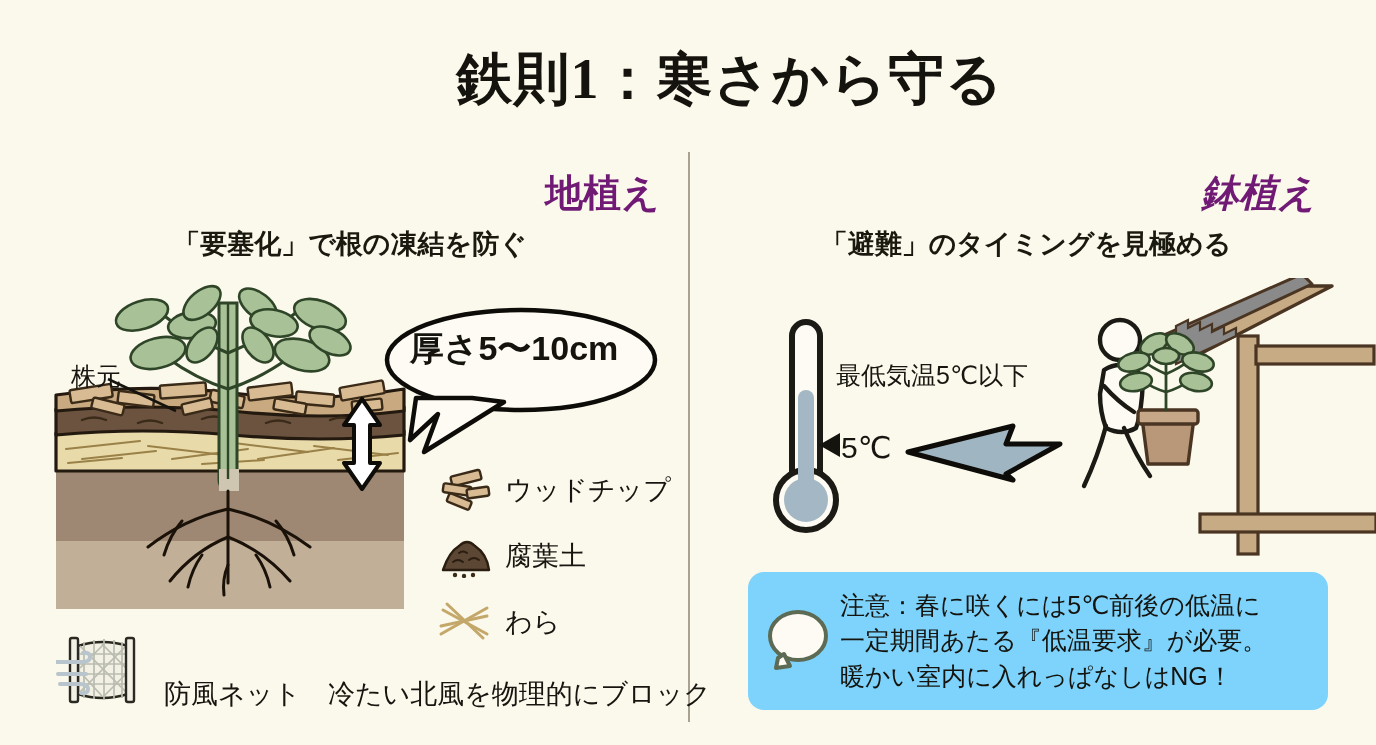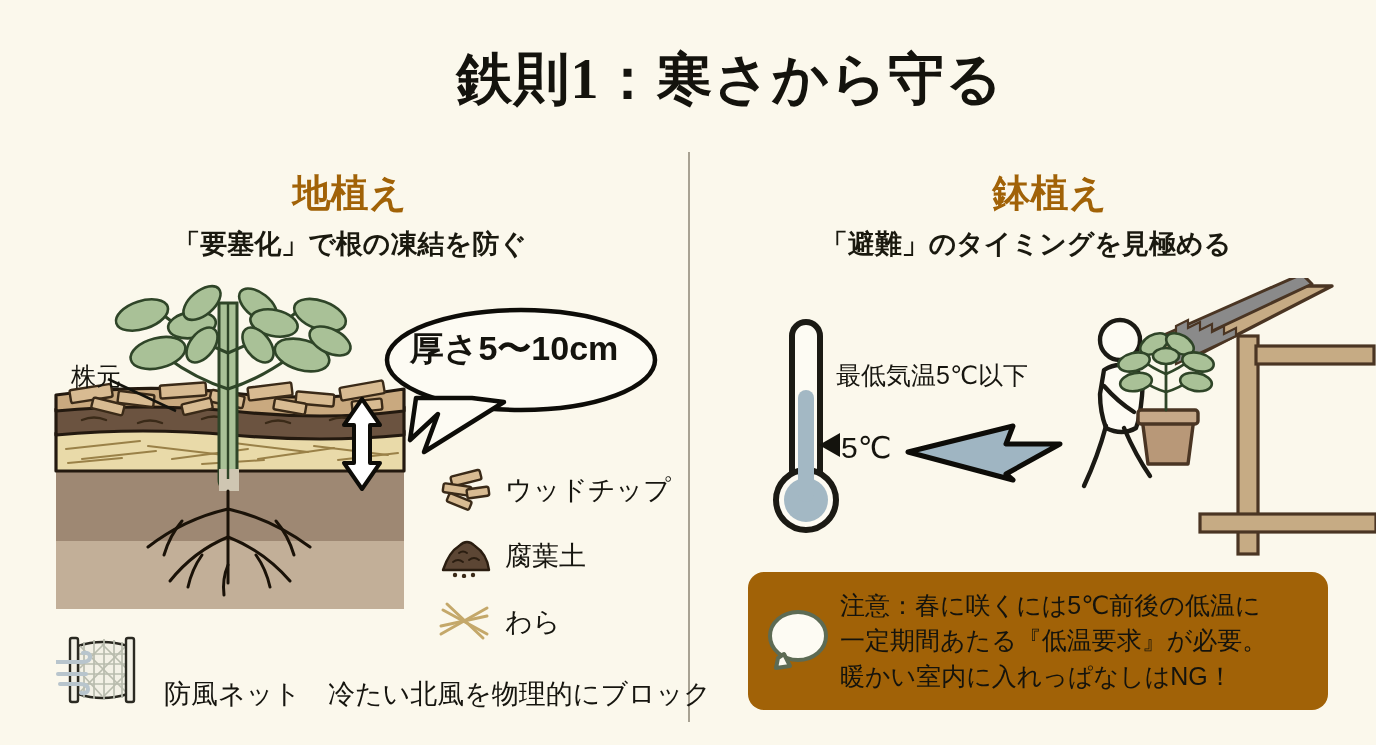--- a/index.html
+++ b/index.html
@@ -35,35 +35,35 @@
   #divider {
     position: absolute;
     left: 688px; top: 152px;
     width: 2px; height: 570px;
     background: #a8a293;
   }
 
   
   .col-head {
     position: absolute;
-    text-align: center;
+    text-align: right;
     font-size: 38px;
     font-weight: 700;
-    color: #a16207;
+    color: #701a75;
   }
   .col-sub {
     position: absolute;
     text-align: center;
     font-size: 27px;
     font-weight: 700;
     color: #1a190f;
   }
   #left-head  { left: 40px;  top: 168px; width: 620px; }
   #left-sub   { left: 40px;  top: 226px; width: 620px; }
-  #right-head { left: 740px; top: 168px; width: 620px; }
+  #right-head { left: 696px; top: 168px; width: 620px; font-style: italic; }
   #right-sub  { left: 716px; top: 226px; width: 620px; }
 
   
   .layer { position: absolute; }
 
   
   #kabumoto-label {
     position: absolute;
     left: 63px; top: 360px;
     font-size: 25px;
@@ -126,21 +126,21 @@
     font-size: 30px;
     font-weight: 500;
     white-space: nowrap;
   }
 
   
   #note-box {
     position: absolute;
     left: 748px; top: 572px;
     width: 580px; height: 138px;
-    background: #a16207;
+    background: #7dd3fc;
     border-radius: 16px;
     box-sizing: border-box;
     display: flex;
     align-items: center;
   }
   #note-bubble-icon { width: 74px; height: 74px; flex: 0 0 74px; margin-left: 12px; }
   #note-lines {
     margin-left: 6px;
     font-size: 25px;
     font-weight: 500;

